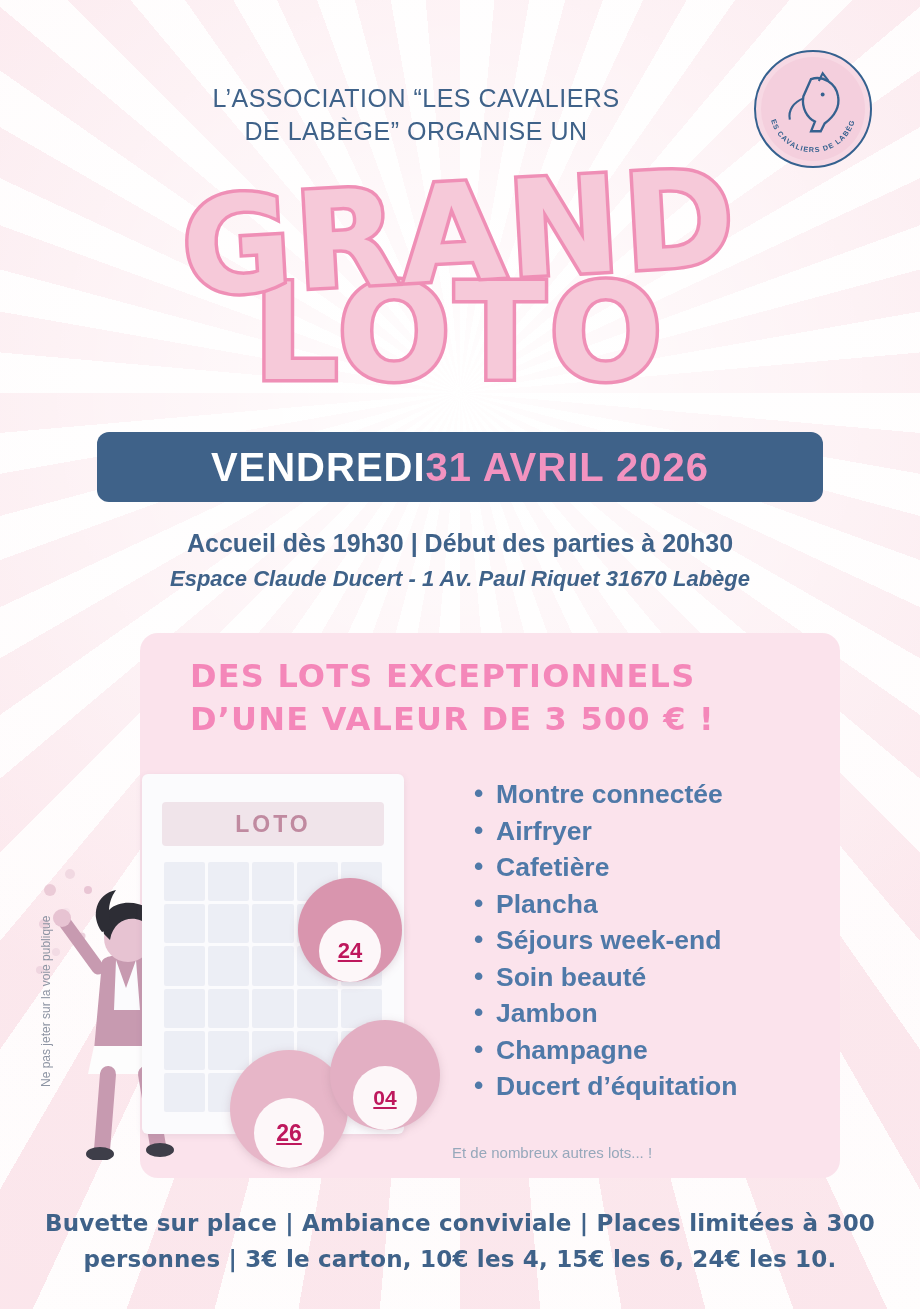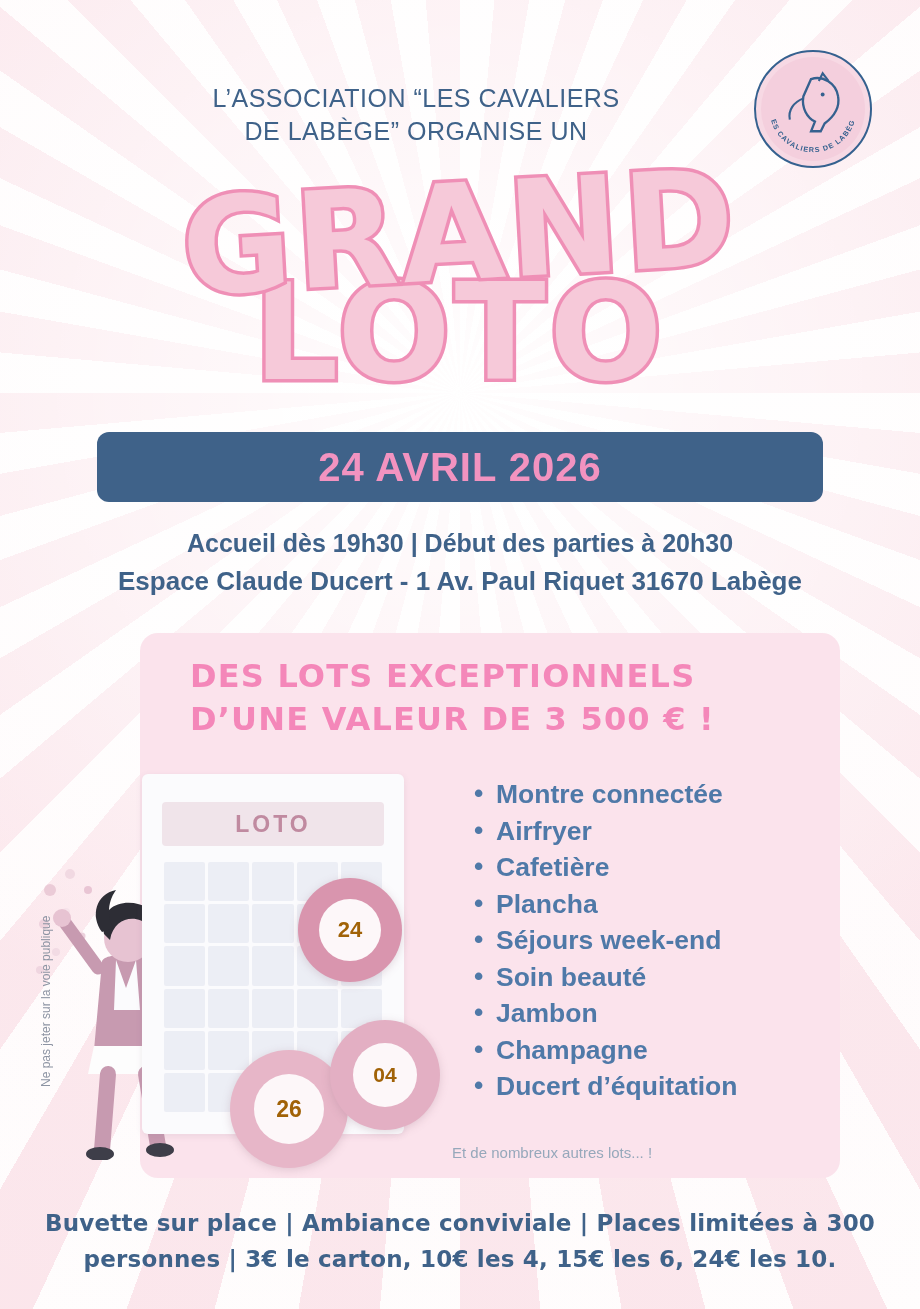--- a/index.html
+++ b/index.html
@@ -86,21 +86,21 @@
     font-size: 40px; font-weight: bold; letter-spacing: 1px;
     color: #ffffff;
   }
   .dateband .pink { color: #f293c0; }
 
   .sub1, .sub2 {
     position: absolute; left: 0; right: 0;
     text-align: center; color: #3f6289; font-weight: bold;
   }
   .sub1 { top: 529px; font-size: 25px; }
-  .sub2 { top: 566px; font-size: 26px; }
+  .sub2 { top: 566px; font-size: 22px; font-style: italic; }
 
   
   .panel {
     position: absolute; left: 140px; top: 633px;
     width: 700px; height: 545px;
     background: #fbe3ec;
     border-radius: 18px;
   }
   .panel-title {
     position: absolute; left: 190px; top: 655px; width: 660px;
@@ -150,23 +150,24 @@
   }
   .grid {
     position: absolute; left: 22px; top: 88px; width: 218px; height: 250px;
     display: grid; grid-template-columns: repeat(5, 1fr); grid-template-rows: repeat(6, 1fr);
     gap: 3px;
   }
   .grid div { background: #eceef5; border-radius: 2px; }
 
   .ball {
     position: absolute; border-radius: 50%;
-    display: flex; align-items: center; justify-content: center;
-    color: #a16207; font-weight: bold;
+    display: flex; align-items: flex-end; justify-content: center;
+    color: #be185d; font-weight: bold;
     box-shadow: 0 2px 8px rgba(150,110,130,.25);
+    text-decoration: underline;
   }
   .ball .core {
     background: #fdf7f9; border-radius: 50%;
     display: flex; align-items: center; justify-content: center;
   }
   .ball24 { left: 268px; top: 118px; width: 104px; height: 104px; background: #d995ae; }
   .ball24 .core { width: 62px; height: 62px; font-size: 22px; }
   .ball04 { left: 300px; top: 260px; width: 110px; height: 110px; background: #e3afc3; }
   .ball04 .core { width: 64px; height: 64px; font-size: 21px; }
   .ball26 { left: 200px; top: 290px; width: 118px; height: 118px; background: #e7b6c8; }
@@ -223,21 +224,22 @@
         </text>
       </svg>
     </div>
 
     <div class="bigtitle">
       <span class="l1">GRAND</span>
       <span class="l2">LOTO</span>
     </div>
 
     <div class="dateband">
-      <span class="pink">24 AVRIL 2026</span>
+      <span>VENDREDI </span>
+      <span class="pink">31 AVRIL 2026</span>
     </div>
     <div class="sub1">Accueil dès 19h30 | Début des parties à 20h30</div>
     <div class="sub2">Espace Claude Ducert - 1 Av. Paul Riquet 31670 Labège</div>
 
     <div class="panel"></div>
     <div class="panel-title">
       <div>DES LOTS EXCEPTIONNELS</div>
       <div>D’UNE VALEUR DE 3 500 € !</div>
     </div>
 

